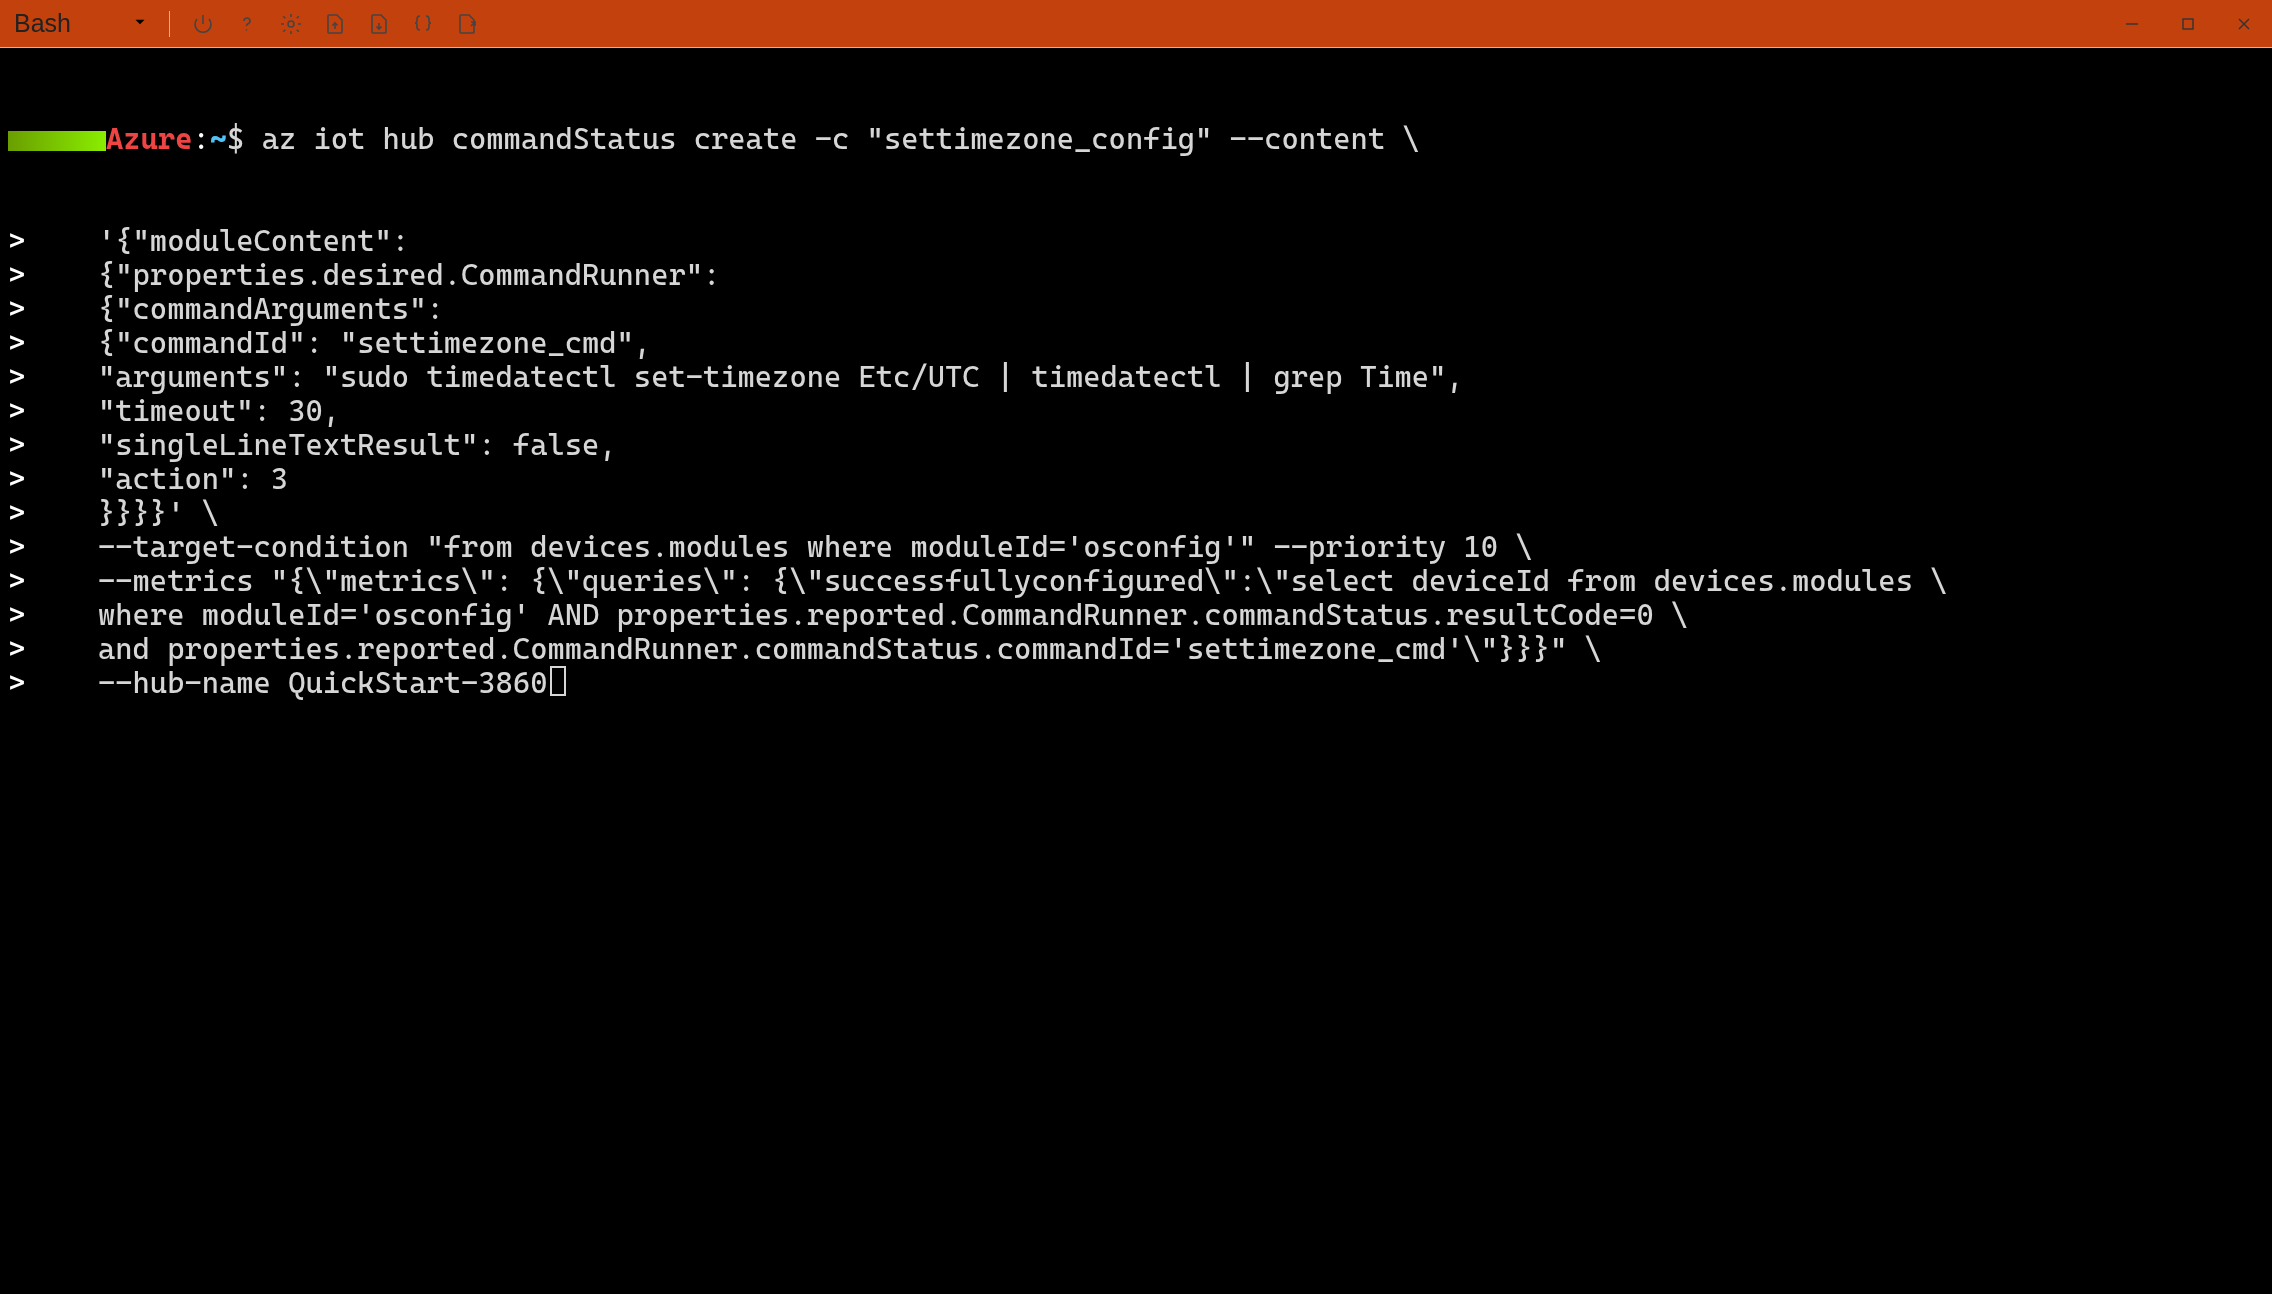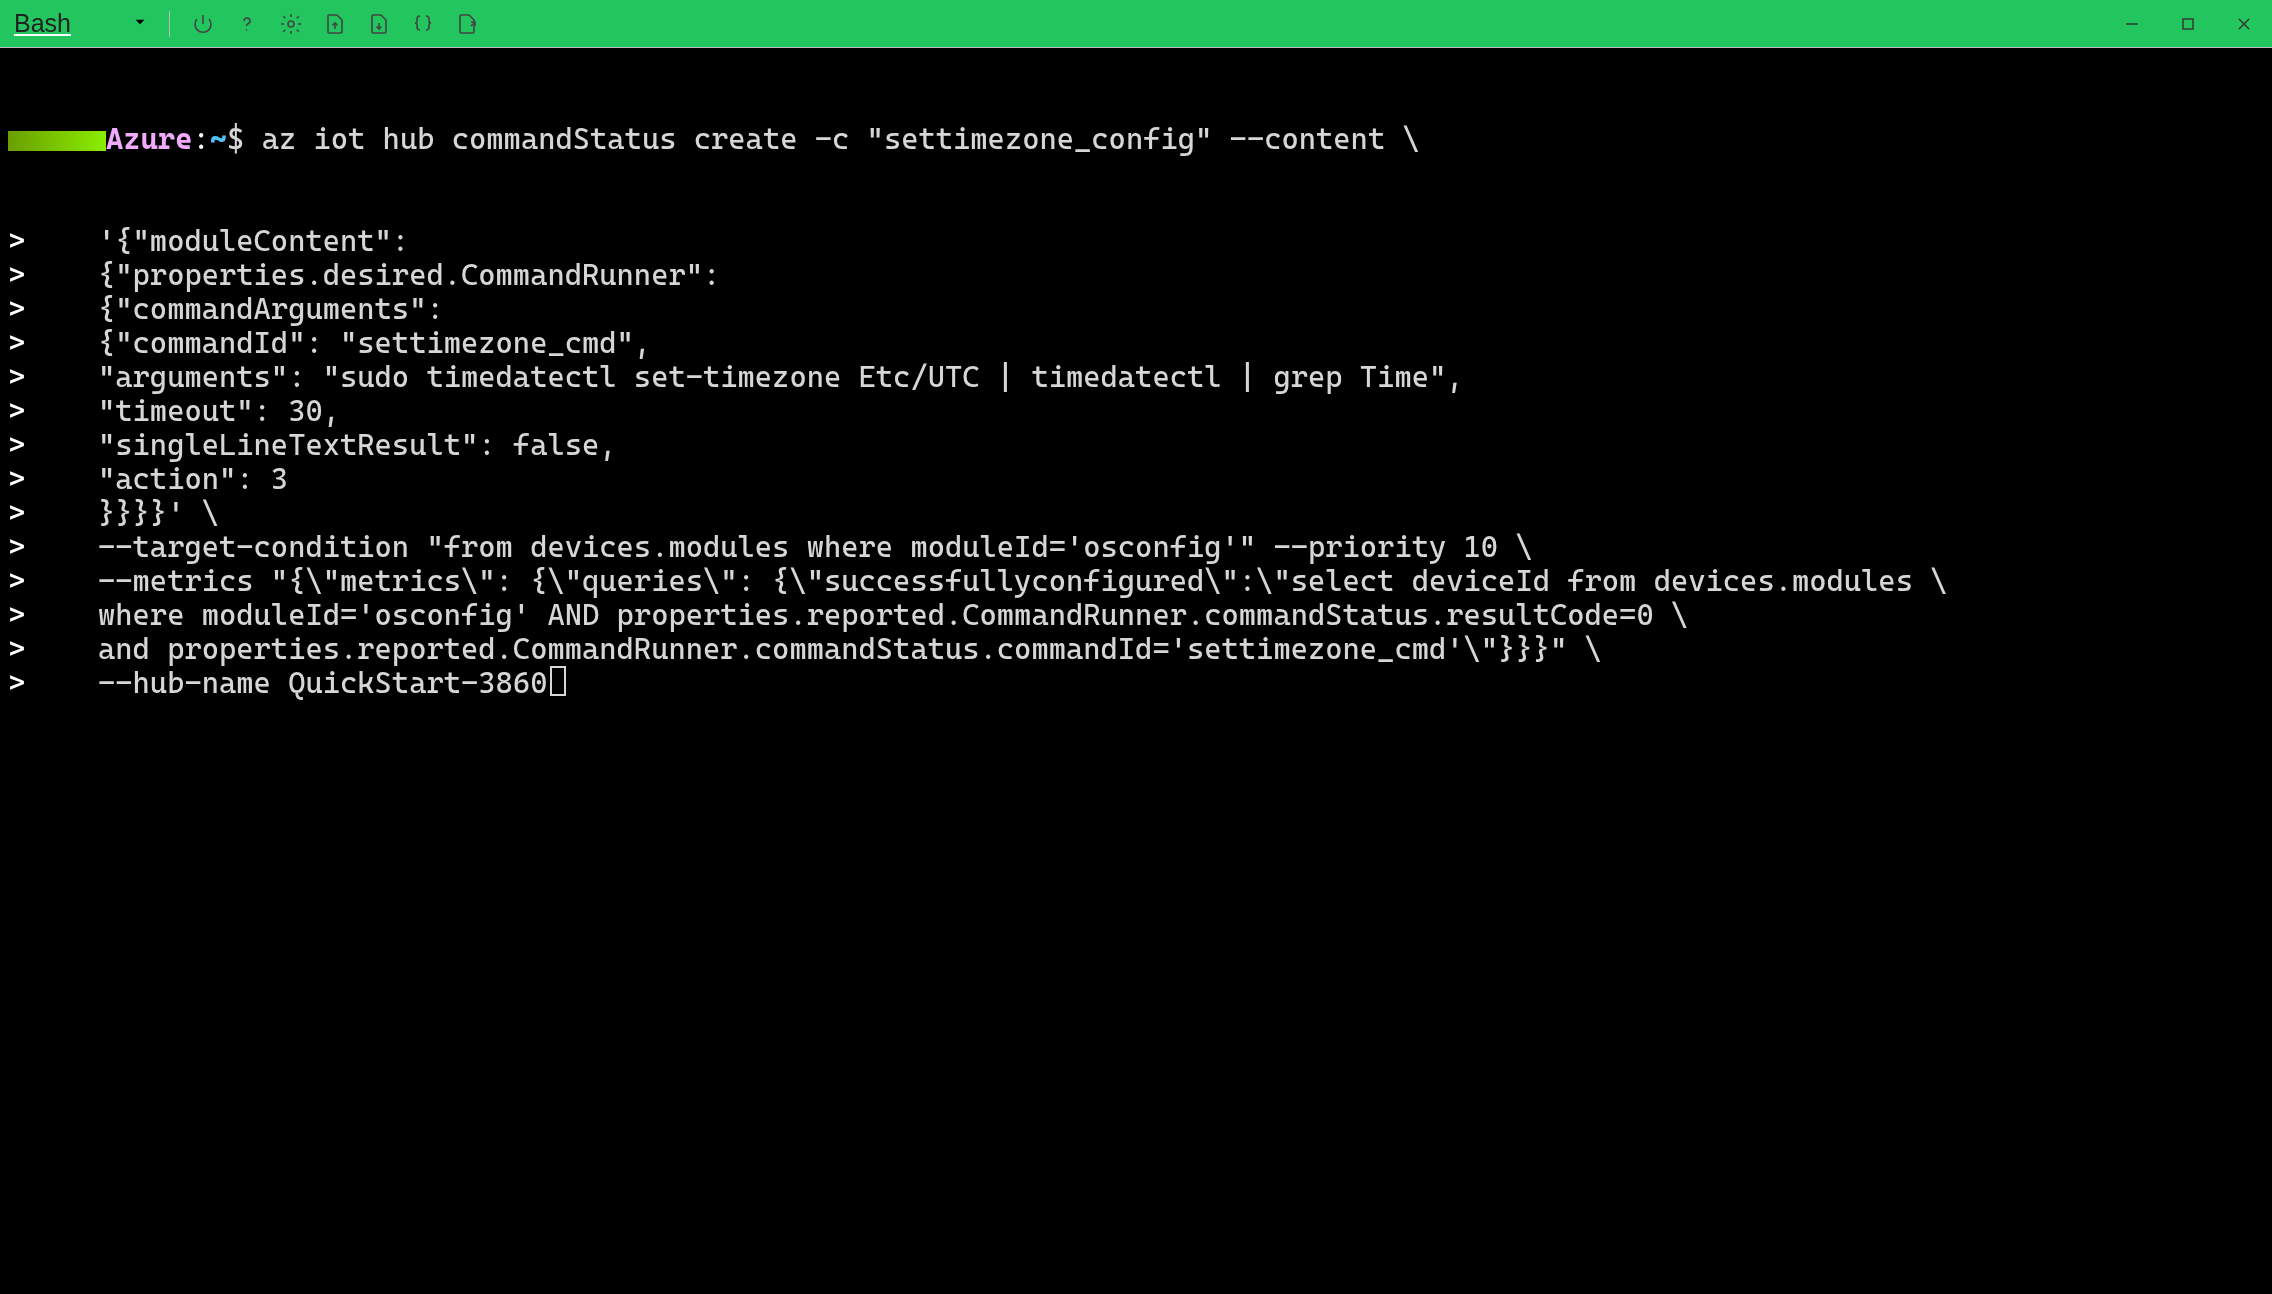--- a/index.html
+++ b/index.html
@@ -6,28 +6,27 @@
     body {
       font-family: "Segoe UI", Arial, sans-serif;
       background: #000;
       width: 2272px;
       height: 1294px;
       overflow: hidden;
       color: #fff;
     }
     .toolbar {
       height: 48px;
-      background: #22c55e;
+      background: #c2410c;
       border-bottom: 1px solid #bbb;
       display: flex;
       align-items: center;
       padding: 0 6px;
       gap: 2px;
       position: relative;
-      text-decoration: underline;
     }
     .shell-selector {
       display: flex;
       align-items: center;
       gap: 60px;
       padding: 4px 8px;
       cursor: pointer;
       color: #222;
       font-size: 25px;
     }
@@ -76,21 +75,21 @@
     }
     .greenbar {
       display: inline-block;
       width: 98px;
       height: 20px;
       background: linear-gradient(90deg, #6a9e00, #8aee00);
       vertical-align: middle;
       margin-right: 0;
     }
     .prompt-host { color: #4fc3f7; font-weight: 600; }
-    .prompt-azure { color: #f0abfc; font-weight: 700; }
+    .prompt-azure { color: #ef4444; font-weight: 700; }
     .prompt-colon { color: #ffffff; }
     .cmd-text { color: #d6d6d6; }
     .cont-line { display: flex; }
     .cont-arrow { color: #fff; width: 90px; display: inline-block; }
     .cursor-box {
       display: inline-block;
       width: 16px;
       height: 30px;
       border: 2px solid #d6d6d6;
       vertical-align: -2px;

